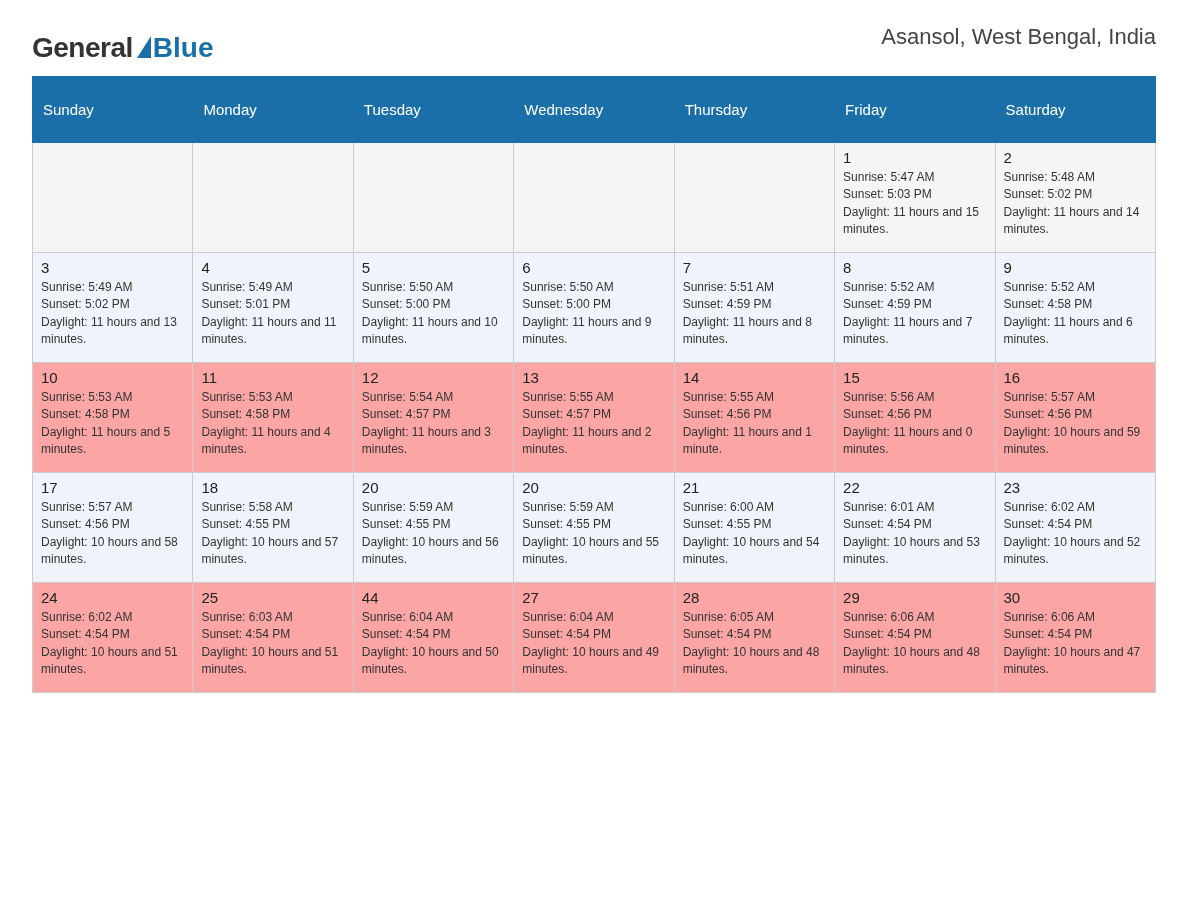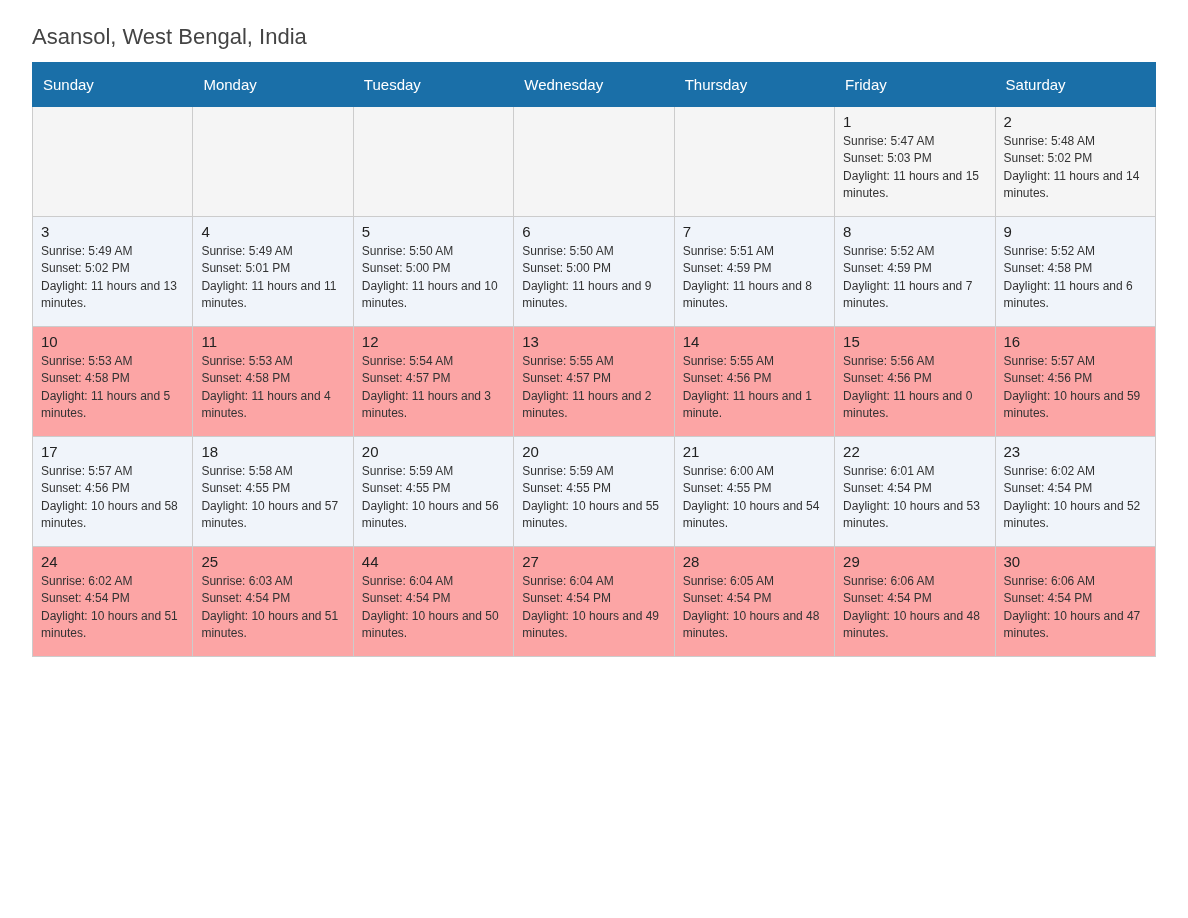--- a/index.html
+++ b/index.html
@@ -64,21 +64,21 @@
     .calendar {
       width: 100%;
       border-collapse: collapse;
       margin-top: 8px;
     }
     .calendar th {
       background: #1a6fa8;
       color: #fff;
       font-size: 15px;
       font-weight: normal;
-      padding: 13px 10px;
+      padding: 24px 10px;
       text-align: left;
       border: 1px solid #1a6fa8;
     }
     .calendar td {
       vertical-align: top;
       border: 1px solid #ccc;
       padding: 6px 8px;
       width: calc(100% / 7);
       height: 110px;
       font-size: 12.5px;
@@ -105,20 +105,27 @@
     }
     
     .row-alt td {
       background: #f0f4fa;
     }
   </style>
 </head>
 <body>
 
 <div class="header-row">
+  <div class="logo">
+    <div class="logo-top">
+      <span class="logo-general">General</span>
+      <span class="logo-triangle"></span>
+      <span class="logo-blue">Blue</span>
+    </div>
+  </div>
   <div class="title-area">
     <div class="page-subtitle">Asansol, West Bengal, India</div>
   </div>
 </div>
 
 <table class="calendar">
   <thead>
     <tr>
     <th>Sunday</th>
         <th>Monday</th>

